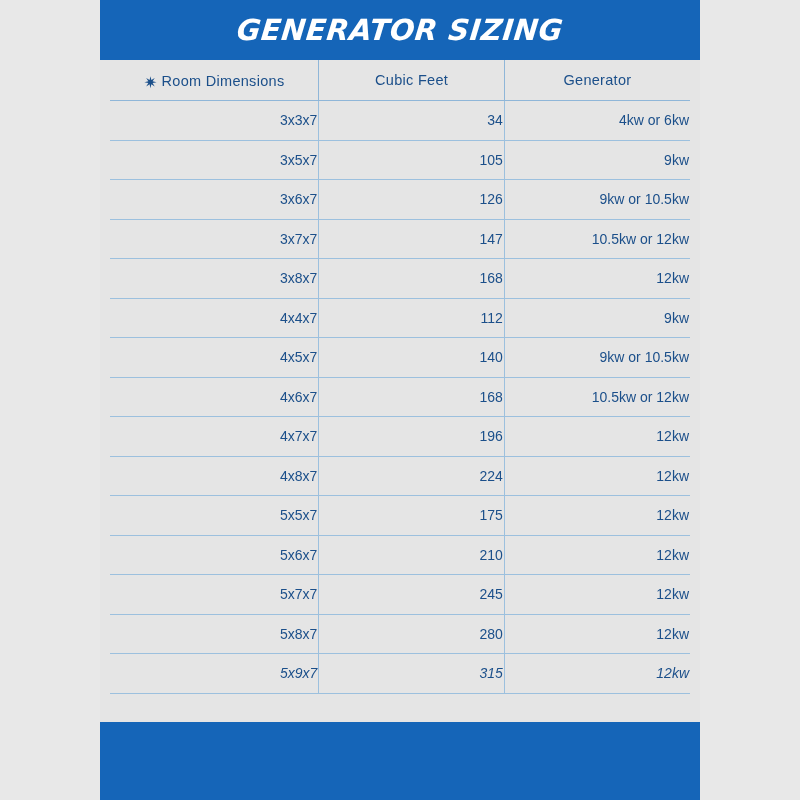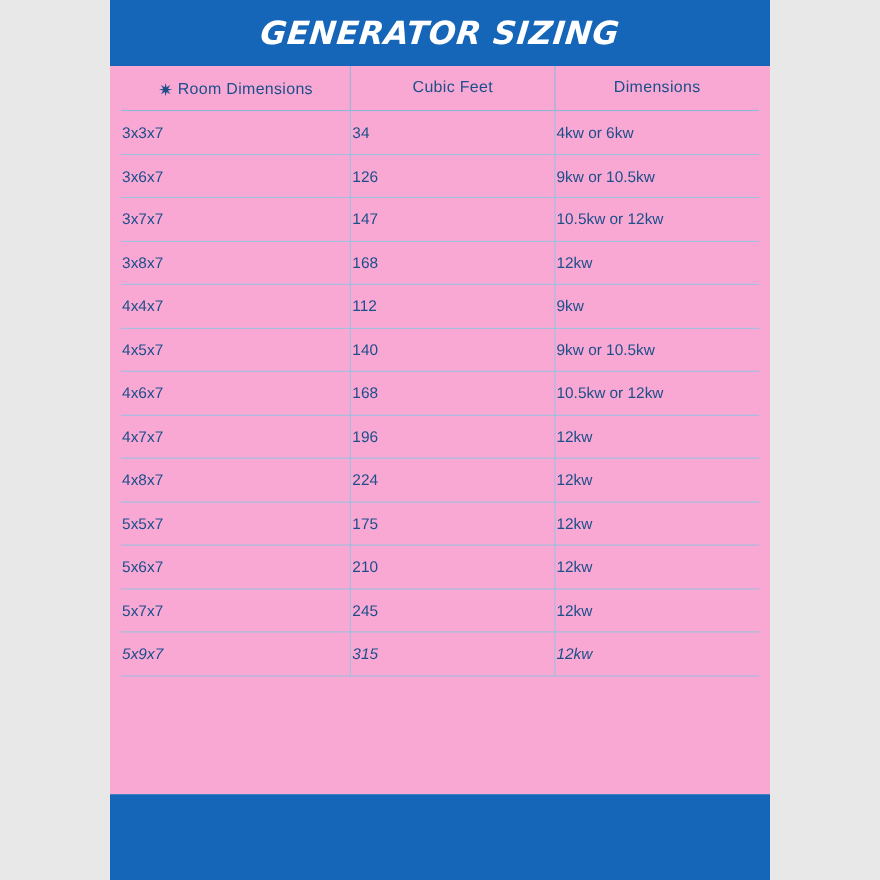--- a/index.html
+++ b/index.html
@@ -46,21 +46,21 @@
     font-weight: bold;
     letter-spacing: 0.5px;
     font-style: italic;
     transform: skewX(-6deg);
     font-family: "DejaVu Sans", sans-serif;
   }
   .table-wrap {
     flex: 1 1 auto;
     padding: 0 10px;
     box-sizing: border-box;
-    background: #f9a8d4;
+    background: #e5e5e5;
   }
   table.sizing {
     width: 100%;
     border-collapse: collapse;
     table-layout: fixed;
   }
   table.sizing th {
     font-size: 14.5px;
     color: #1b4f8a;
     font-weight: normal;
@@ -73,21 +73,21 @@
   }
   table.sizing th:last-child {
     border-right: none;
   }
   table.sizing td {
     font-size: 14px;
     color: #1b4f8a;
     height: 36.5px;
     border-bottom: 1px solid #9cc0de;
     border-right: 1px solid #9cc0de;
-    text-align: left;
+    text-align: right;
     vertical-align: middle;
   }
   table.sizing td:last-child {
     border-right: none;
   }
   table.sizing tr:last-child td {
     border-bottom: 1px solid #9cc0de;
     font-style: italic;
   }
   .col-dim { width: 36%; }
@@ -129,30 +129,35 @@
           <col class="col-dim">
           <col class="col-cubic">
           <col class="col-gen">
         </colgroup>
         <thead>
           <tr>
             <th>
               <span class="asterisk">✷</span><span>Room Dimensions</span>
             </th>
             <th>Cubic Feet</th>
-            <th>Dimensions</th>
+            <th>Generator</th>
           </tr>
         </thead>
         <tbody>
           <tr>
             <td>3x3x7</td>
             <td>34</td>
             <td class="gen-cell">4kw or 6kw</td>
           </tr>
           <tr>
+            <td>3x5x7</td>
+            <td>105</td>
+            <td class="gen-cell">9kw</td>
+          </tr>
+          <tr>
             <td>3x6x7</td>
             <td>126</td>
             <td class="gen-cell">9kw or 10.5kw</td>
           </tr>
           <tr>
             <td>3x7x7</td>
             <td>147</td>
             <td class="gen-cell">10.5kw or 12kw</td>
           </tr>
           <tr>
@@ -191,20 +196,25 @@
             <td class="gen-cell">12kw</td>
           </tr>
           <tr>
             <td>5x6x7</td>
             <td>210</td>
             <td class="gen-cell">12kw</td>
           </tr>
           <tr>
             <td>5x7x7</td>
             <td>245</td>
+            <td class="gen-cell">12kw</td>
+          </tr>
+          <tr>
+            <td>5x8x7</td>
+            <td>280</td>
             <td class="gen-cell">12kw</td>
           </tr>
           <tr>
             <td>5x9x7</td>
             <td>315</td>
             <td class="gen-cell">12kw</td>
           </tr>
         </tbody>
       </table>
     </div>

